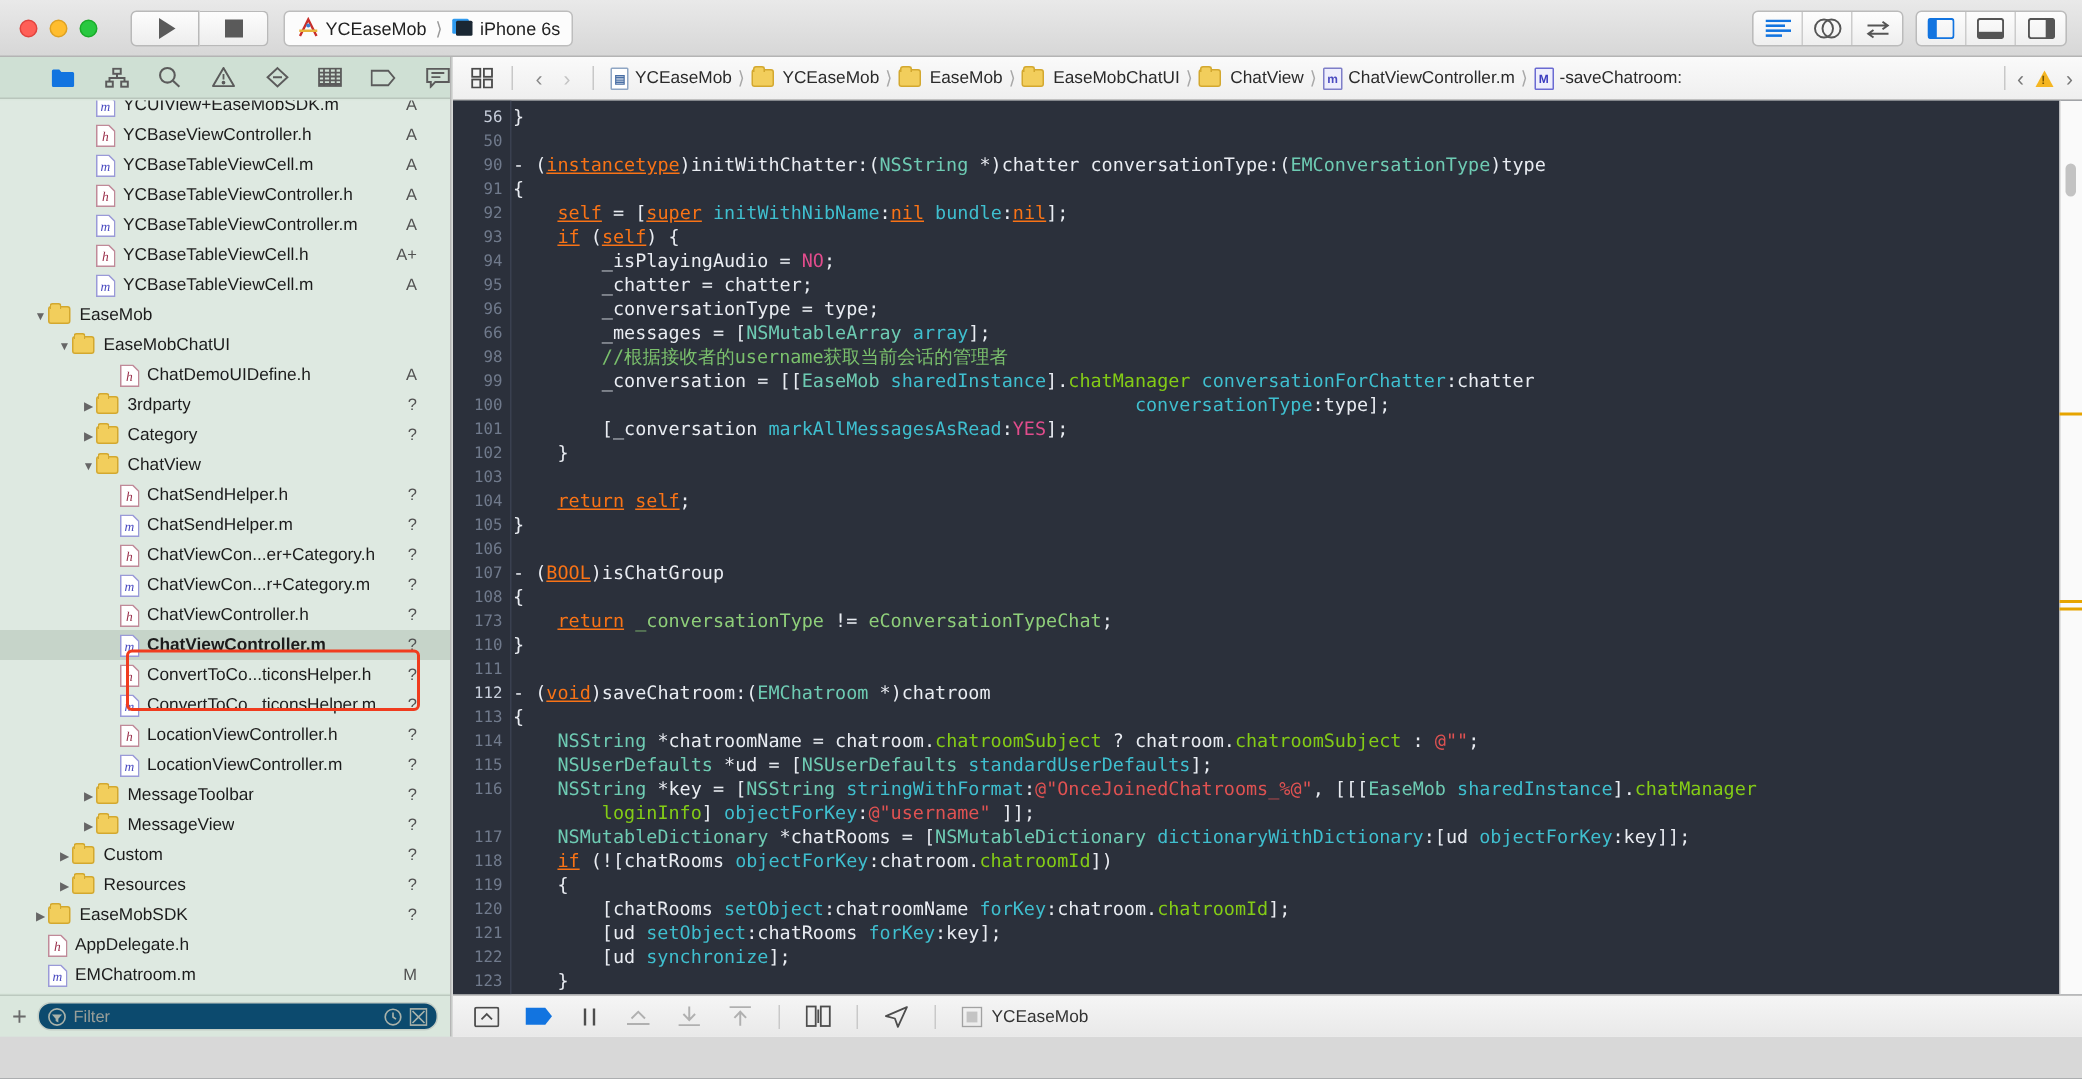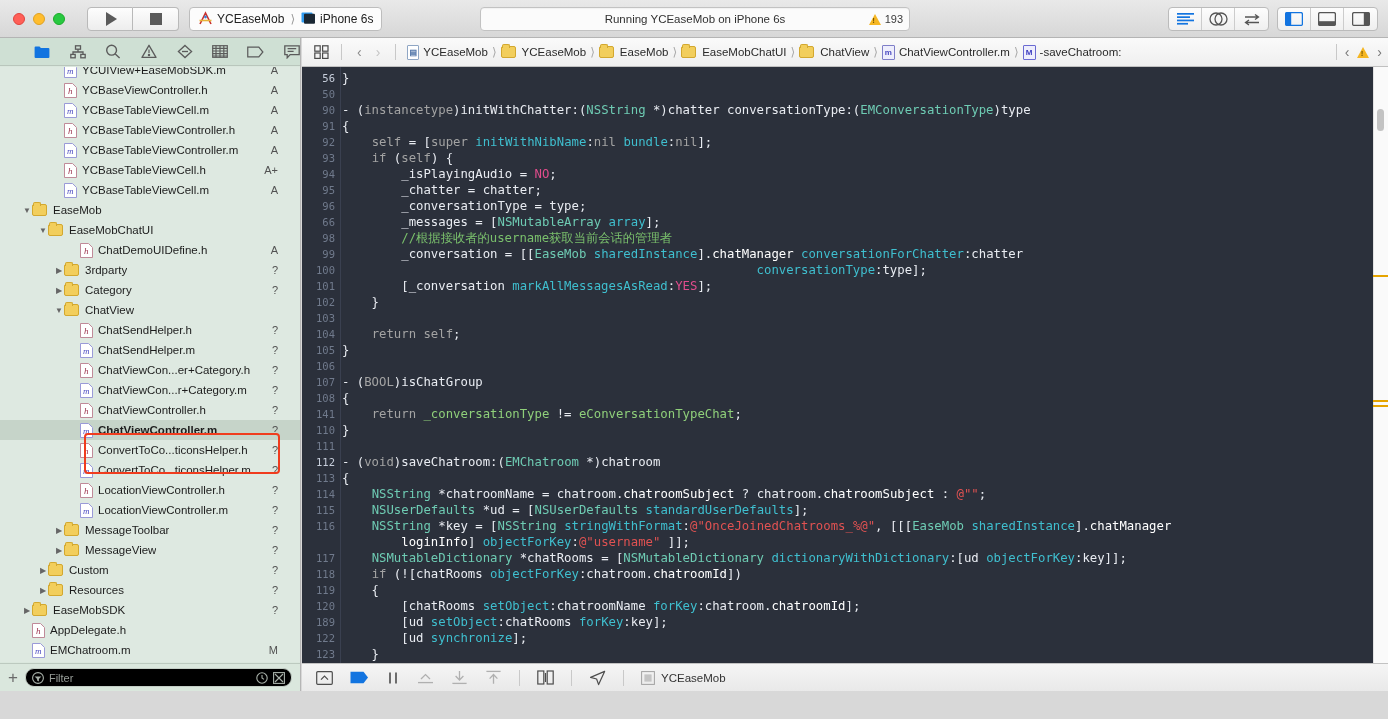--- a/index.html
+++ b/index.html
@@ -108,21 +108,21 @@
     pointer-events:none;
   }
   .filter-bar {
     position:absolute; bottom:0; left:0; right:0; height:28px;
     background:#dae7dd; border-top:1px solid #bcc9bf;
     display:flex; align-items:center; padding:0 8px; gap:7px;
   }
   .plusbtn{ font-size:17px; color:#6a6a6a; line-height:1; }
   .filterfield {
     flex:1; height:19px; border:1px solid #c4cec6; border-radius:9px;
-    background:#000000; display:flex;align-items:center;padding:0 6px;gap:5px;
+    background:#0c4a6e; display:flex;align-items:center;padding:0 6px;gap:5px;
     color:#989e99; font-size:11px;
   }
 
   
   .editor-wrap {
     position:absolute; left:302px; top:38px; right:0; height:653px; background:#fff;
   }
   .jumpbar {
     height:29px; background:linear-gradient(#fafafa,#efefef);
     border-bottom:1px solid #c0c0c0;
@@ -160,27 +160,27 @@
   }
   .codetext div { height:16px; }
   .vscroll {
     position:absolute; right:0; top:0; bottom:0; width:15px; background:#fafafa;
     border-left:1px solid #e2e2e2;
   }
   .vthumb { position:absolute; right:4px; width:7px; border-radius:4px; background:#c3c3c3; }
   .vmark { position:absolute; right:0; width:15px; height:2px; background:#e6a400; }
 
   
-  .c-kw   { color:#a3a3a3; }
+  .c-kw   { color:#f97316;text-decoration:underline; }
   .c-type { color:#6ecbb3; }
   .c-str  { color:#e05252; }
   .c-cmt  { color:#7ac06c;text-align:center; }
   .c-num  { color:#e14c8c; }
   .c-msg  { color:#3fbfcf; }
-  .c-prop { color:#ffffff; }
+  .c-prop { color:#84cc16; }
   .c-plain{ color:#e9ecf2; }
   .c-grn  { color:#8fcf7a; }
 
   
   .debugbar {
     position:absolute; bottom:0; left:0; right:0; height:28px;
     background:linear-gradient(#f5f5f5,#e9e9e9); border-top:1px solid #c2c2c2;
     display:flex; align-items:center; padding-left:14px; gap:17px;
     font-size:11.5px; color:#333;
   }
@@ -220,27 +220,20 @@
       <span class="chev">⟩</span>
       <span class="devicon">
         <svg width="15" height="13" viewBox="0 0 15 13">
           <rect x="0.5" y="0.5" width="11" height="10" rx="1" fill="#2f9bf0"></rect>
           <rect x="3" y="1.8" width="11" height="10" rx="1" fill="#1a2733"></rect>
         </svg>
       </span>
       <span>iPhone 6s</span>
     </div>
 
-    <div class="statusbar">
-      <span>Running YCEaseMob on iPhone 6s</span>
-      <span class="warnblock">
-        <span class="warn-tri"></span>
-        <span class="warncount">193</span>
-      </span>
-    </div>
 
     <div class="tb-right">
       <div class="seg">
         <div>
           <svg width="17" height="13" viewBox="0 0 17 13">
             <g fill="#1274e0">
                 <rect y="0" width="17" height="1.7"></rect>
                 <rect y="3.3" width="13" height="1.7"></rect>
                 <rect y="6.6" width="17" height="1.7"></rect>
                 <rect y="9.9" width="11" height="1.7"></rect>
@@ -752,34 +745,34 @@
           <div>99</div>
           <div>100</div>
           <div>101</div>
           <div>102</div>
           <div>103</div>
           <div>104</div>
           <div>105</div>
           <div>106</div>
           <div>107</div>
           <div>108</div>
-          <div>141</div>
+          <div>173</div>
           <div>110</div>
           <div>111</div>
           <div style="color: rgb(199, 206, 219);">112</div>
           <div>113</div>
           <div>114</div>
           <div>115</div>
           <div>116</div>
           <div></div>
           <div>117</div>
           <div>118</div>
           <div>119</div>
           <div>120</div>
-          <div>189</div>
+          <div>121</div>
           <div>122</div>
           <div>123</div>
           <div>124</div>
         </div>
       <div class="gutter-line"></div>
       <div class="codetext" id="codetext"><div><span class="c-plain">}</span></div><div>&nbsp;</div><div><span class="c-plain">- (</span><span class="c-kw">instancetype</span><span class="c-plain">)initWithChatter:(</span><span class="c-type">NSString</span><span class="c-plain"> *)chatter conversationType:(</span><span class="c-type">EMConversationType</span><span class="c-plain">)type</span></div><div><span class="c-plain">{</span></div><div><span class="c-plain">    </span><span class="c-kw">self</span><span class="c-plain"> = [</span><span class="c-kw">super</span><span class="c-plain"> </span><span class="c-msg">initWithNibName</span><span class="c-plain">:</span><span class="c-kw">nil</span><span class="c-plain"> </span><span class="c-msg">bundle</span><span class="c-plain">:</span><span class="c-kw">nil</span><span class="c-plain">];</span></div><div><span class="c-plain">    </span><span class="c-kw">if</span><span class="c-plain"> (</span><span class="c-kw">self</span><span class="c-plain">) {</span></div><div><span class="c-plain">        _isPlayingAudio = </span><span class="c-num">NO</span><span class="c-plain">;</span></div><div><span class="c-plain">        _chatter = chatter;</span></div><div><span class="c-plain">        _conversationType = type;</span></div><div><span class="c-plain">        _messages = [</span><span class="c-type">NSMutableArray</span><span class="c-plain"> </span><span class="c-msg">array</span><span class="c-plain">];</span></div><div><span class="c-cmt">        //根据接收者的username获取当前会话的管理者</span></div><div><span class="c-plain">        _conversation = [[</span><span class="c-type">EaseMob</span><span class="c-plain"> </span><span class="c-msg">sharedInstance</span><span class="c-plain">].</span><span class="c-prop">chatManager</span><span class="c-plain"> </span><span class="c-msg">conversationForChatter</span><span class="c-plain">:chatter</span></div><div><span class="c-plain">                                                        </span><span class="c-msg">conversationType</span><span class="c-plain">:type];</span></div><div><span class="c-plain">        [_conversation </span><span class="c-msg">markAllMessagesAsRead</span><span class="c-plain">:</span><span class="c-num">YES</span><span class="c-plain">];</span></div><div><span class="c-plain">    }</span></div><div>&nbsp;</div><div><span class="c-plain">    </span><span class="c-kw">return</span><span class="c-plain"> </span><span class="c-kw">self</span><span class="c-plain">;</span></div><div><span class="c-plain">}</span></div><div>&nbsp;</div><div><span class="c-plain">- (</span><span class="c-kw">BOOL</span><span class="c-plain">)isChatGroup</span></div><div><span class="c-plain">{</span></div><div><span class="c-plain">    </span><span class="c-kw">return</span><span class="c-plain"> </span><span class="c-grn">_conversationType</span><span class="c-plain"> != </span><span class="c-grn">eConversationTypeChat</span><span class="c-plain">;</span></div><div><span class="c-plain">}</span></div><div>&nbsp;</div><div><span class="c-plain">- (</span><span class="c-kw">void</span><span class="c-plain">)saveChatroom:(</span><span class="c-type">EMChatroom</span><span class="c-plain"> *)chatroom</span></div><div><span class="c-plain">{</span></div><div><span class="c-plain">    </span><span class="c-type">NSString</span><span class="c-plain"> *chatroomName = chatroom.</span><span class="c-prop">chatroomSubject</span><span class="c-plain"> ? chatroom.</span><span class="c-prop">chatroomSubject</span><span class="c-plain"> : </span><span class="c-str">@""</span><span class="c-plain">;</span></div><div><span class="c-plain">    </span><span class="c-type">NSUserDefaults</span><span class="c-plain"> *ud = [</span><span class="c-type">NSUserDefaults</span><span class="c-plain"> </span><span class="c-msg">standardUserDefaults</span><span class="c-plain">];</span></div><div><span class="c-plain">    </span><span class="c-type">NSString</span><span class="c-plain"> *key = [</span><span class="c-type">NSString</span><span class="c-plain"> </span><span class="c-msg">stringWithFormat</span><span class="c-plain">:</span><span class="c-str">@"OnceJoinedChatrooms_%@"</span><span class="c-plain">, [[[</span><span class="c-type">EaseMob</span><span class="c-plain"> </span><span class="c-msg">sharedInstance</span><span class="c-plain">].</span><span class="c-prop">chatManager</span><span class="c-plain"></span></div><div><span class="c-plain">        </span><span class="c-prop">loginInfo</span><span class="c-plain">] </span><span class="c-msg">objectForKey</span><span class="c-plain">:</span><span class="c-str">@"username"</span><span class="c-plain"> ]];</span></div><div><span class="c-plain">    </span><span class="c-type">NSMutableDictionary</span><span class="c-plain"> *chatRooms = [</span><span class="c-type">NSMutableDictionary</span><span class="c-plain"> </span><span class="c-msg">dictionaryWithDictionary</span><span class="c-plain">:[ud </span><span class="c-msg">objectForKey</span><span class="c-plain">:key]];</span></div><div><span class="c-plain">    </span><span class="c-kw">if</span><span class="c-plain"> (![chatRooms </span><span class="c-msg">objectForKey</span><span class="c-plain">:chatroom.</span><span class="c-prop">chatroomId</span><span class="c-plain">])</span></div><div><span class="c-plain">    {</span></div><div><span class="c-plain">        [chatRooms </span><span class="c-msg">setObject</span><span class="c-plain">:chatroomName </span><span class="c-msg">forKey</span><span class="c-plain">:chatroom.</span><span class="c-prop">chatroomId</span><span class="c-plain">];</span></div><div><span class="c-plain">        [ud </span><span class="c-msg">setObject</span><span class="c-plain">:chatRooms </span><span class="c-msg">forKey</span><span class="c-plain">:key];</span></div><div><span class="c-plain">        [ud </span><span class="c-msg">synchronize</span><span class="c-plain">];</span></div><div><span class="c-plain">    }</span></div><div></div></div>
       <div class="vscroll">
         <div class="vthumb" style="top:42px;height:22px;"></div>
         <div class="vmark" style="top:208px;"></div>
         <div class="vmark" style="top:333px;"></div>

